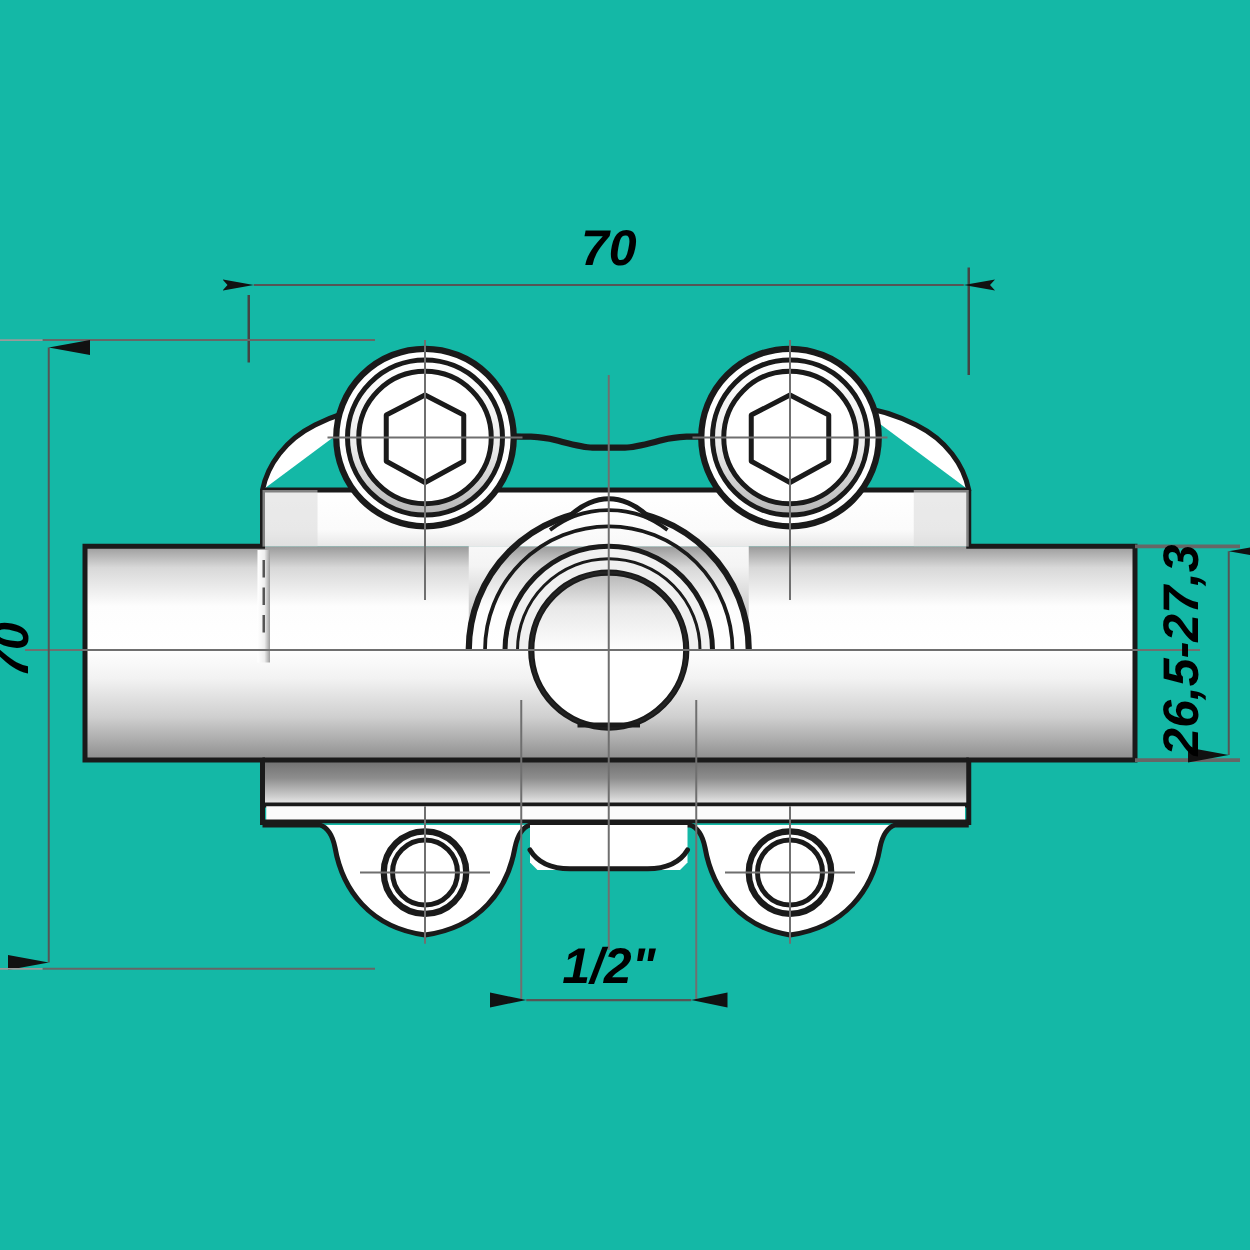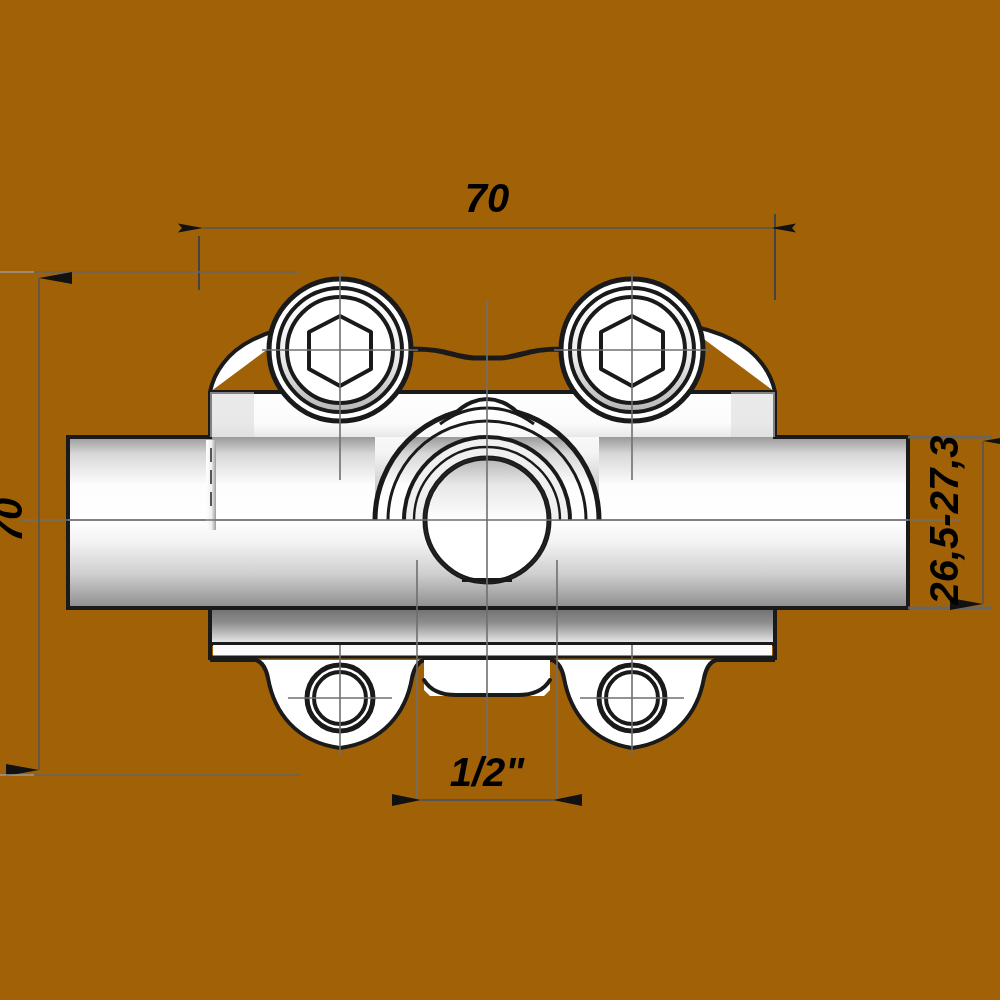--- a/index.html
+++ b/index.html
@@ -10,21 +10,21 @@
   body {
     width: 1000px;
     height: 1000px;
     font-family: "Liberation Sans", sans-serif;
     overflow: hidden;
   }
   #drawing-root {
     position: relative;
     width: 1000px;
     height: 1000px;
-    background: #a16207;
+    background: #14b8a6;
   }
   svg.drawing {
     display: block;
     width: 1000px;
     height: 1000px;
   }
   .dim-text {
     font-family: "Liberation Sans", sans-serif;
     font-weight: bold;
     font-style: italic;

